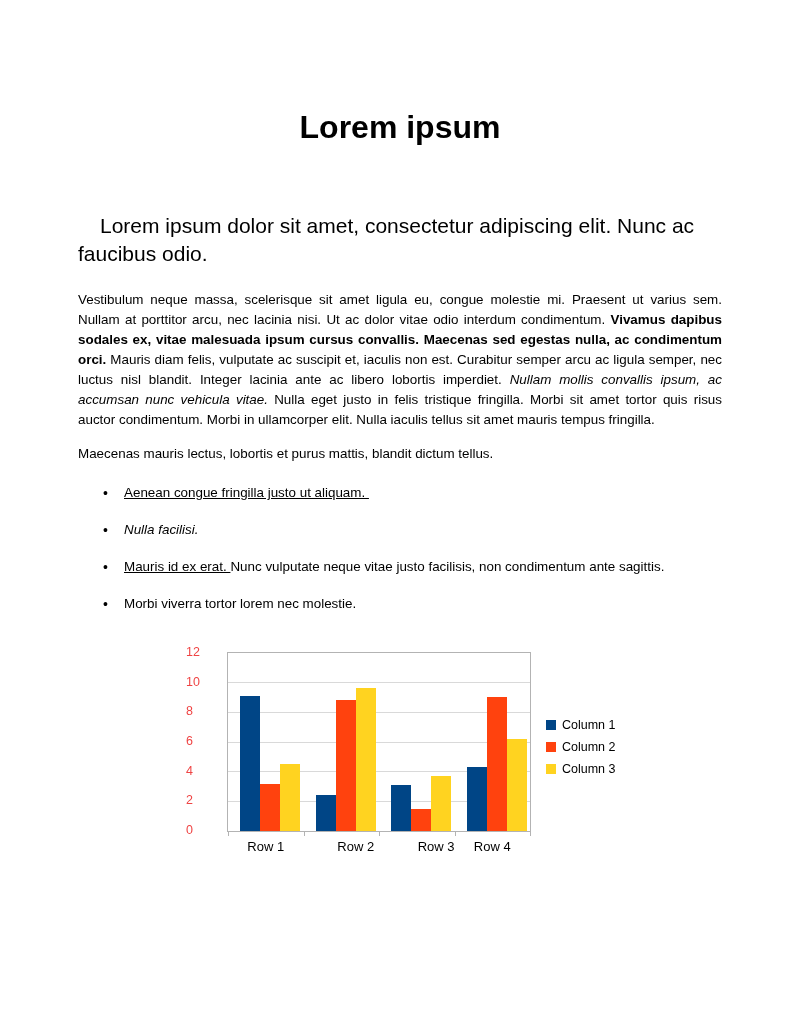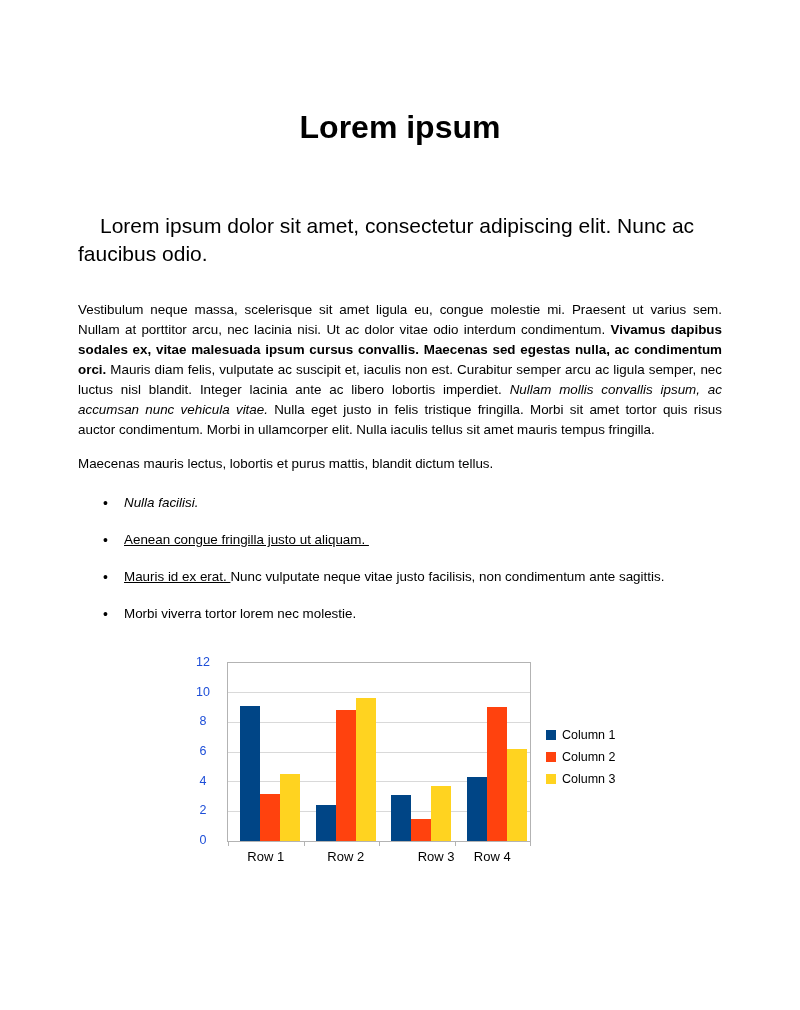--- a/index.html
+++ b/index.html
@@ -23,21 +23,21 @@
     text-align: center;
   }
   .heading {
     margin: 63px 0 0 0;
     font-size: 21px;
     line-height: 28px;
     font-weight: 400;
     text-indent: 22px;
   }
   .body1 {
-    margin: 32px 0 0 0;
+    margin: 22px 0 0 0;
     font-size: 13.4px;
     line-height: 20px;
     text-align: justify;
   }
   .body2 {
     margin: 14px 0 0 0;
     font-size: 13.4px;
     line-height: 20px;
   }
   .b { font-weight: 700; }
@@ -86,24 +86,24 @@
     left: 0;
     width: 100%;
     height: 1px;
     background: #d9d9d9;
   }
   .bar { position: absolute; bottom: 0; }
   .ytick {
     position: absolute;
     left: 0;
     width: 34px;
-    text-align: center;
+    text-align: left;
     font-size: 12.5px;
     line-height: 16px;
-    color: #1d4ed8;
+    color: #ef4444;
   }
   .xtick {
     position: absolute;
     width: 1px;
     height: 4px;
     background: #b3b3b3;
   }
   .xlabel {
     position: absolute;
     top: 210px;
@@ -142,22 +142,22 @@
 
   <h1 class="title">Lorem ipsum</h1>
 
   <h2 class="heading">Lorem ipsum dolor sit amet, consectetur adipiscing elit. Nunc ac faucibus odio.</h2>
 
   <p class="body1"><span>Vestibulum neque massa, scelerisque sit amet ligula eu, congue molestie mi. Praesent ut varius sem. Nullam at porttitor arcu, nec lacinia nisi. Ut ac dolor vitae odio interdum condimentum. </span><span class="b">Vivamus dapibus sodales ex, vitae malesuada ipsum cursus convallis. Maecenas sed egestas nulla, ac condimentum orci.</span><span> Mauris diam felis, vulputate ac suscipit et, iaculis non est. Curabitur semper arcu ac ligula semper, nec luctus nisl blandit. Integer lacinia ante ac libero lobortis imperdiet. </span><span class="i">Nullam mollis convallis ipsum, ac accumsan nunc vehicula vitae.</span><span> Nulla eget justo in felis tristique fringilla. Morbi sit amet tortor quis risus auctor condimentum. Morbi in ullamcorper elit. Nulla iaculis tellus sit amet mauris tempus fringilla.</span></p>
 
   <p class="body2">Maecenas mauris lectus, lobortis et purus mattis, blandit dictum tellus.</p>
 
   <ul class="list">
+    <li><span class="u pre">Aenean congue fringilla justo ut aliquam. </span></li>
     <li><span class="i">Nulla facilisi.</span></li>
-    <li><span class="u pre">Aenean congue fringilla justo ut aliquam. </span></li>
     <li><span class="u pre">Mauris id ex erat. </span><span>Nunc vulputate neque vitae justo facilisis, non condimentum ante sagittis.</span></li>
     <li><span>Morbi viverra tortor lorem nec molestie.</span></li>
   </ul>
 
   <div class="chart">
     <div class="plot">
         <div class="gridline" style="top: 147.833px; background: rgb(217, 217, 217);"></div>
         <div class="gridline" style="top: 118.167px; background: rgb(217, 217, 217);"></div>
         <div class="gridline" style="top: 88.5px; background: rgb(217, 217, 217);"></div>
         <div class="gridline" style="top: 58.8333px; background: rgb(217, 217, 217);"></div>
@@ -179,21 +179,21 @@
         <div class="ytick" style="top: 193px;">0</div>
         <div class="ytick" style="top: 163.333px;">2</div>
         <div class="ytick" style="top: 133.667px;">4</div>
         <div class="ytick" style="top: 104px;">6</div>
         <div class="ytick" style="top: 74.3333px;">8</div>
         <div class="ytick" style="top: 44.6667px;">10</div>
         <div class="ytick" style="top: 15px;">12</div>
       </div>
     <div>
         <div class="xlabel" style="left: 42px; width: 75.5px;">Row 1</div>
-        <div class="xlabel" style="left: 122px; width: 75.5px;">Row 2</div>
+        <div class="xlabel" style="left: 132px; width: 75.5px;">Row 2</div>
         <div class="xlabel" style="left: 193px; width: 75.5px; text-align: right;">Row 3</div>
         <div class="xlabel" style="left: 268.5px; width: 75.5px;">Row 4</div>
         <div class="xtick" style="left: 42px; top: 203px; background: rgb(179, 179, 179);"></div>
         <div class="xtick" style="left: 118px; top: 203px; background: rgb(179, 179, 179);"></div>
         <div class="xtick" style="left: 193px; top: 203px; background: rgb(179, 179, 179);"></div>
         <div class="xtick" style="left: 269px; top: 203px; background: rgb(179, 179, 179);"></div>
         <div class="xtick" style="left: 344px; top: 203px; background: rgb(179, 179, 179);"></div>
       </div>
     <div class="legend">
         <div class="legend-item">

